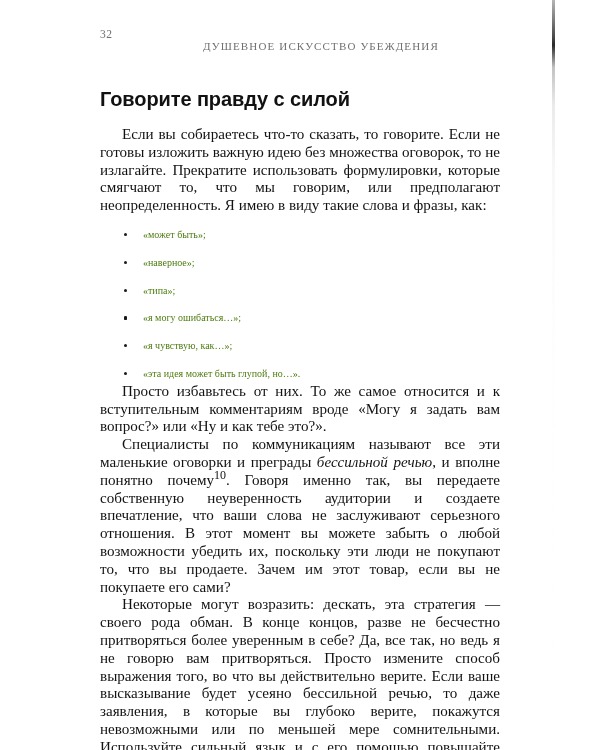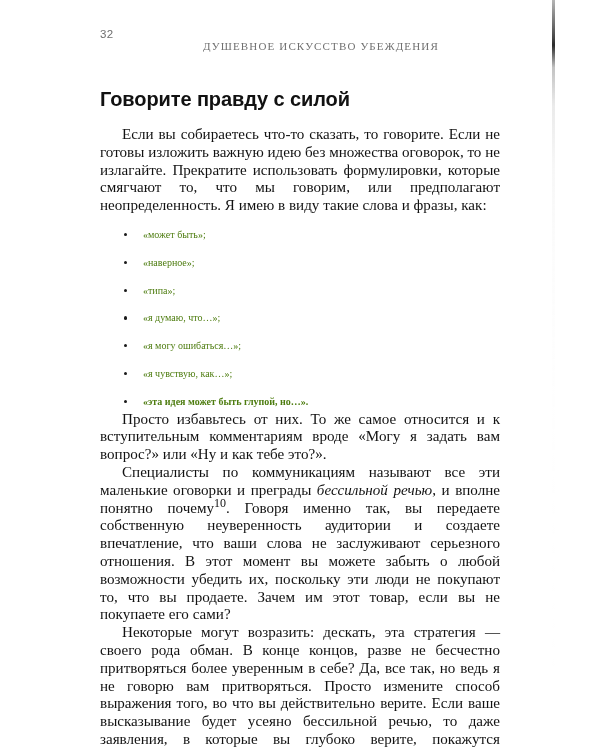--- a/index.html
+++ b/index.html
@@ -55,21 +55,21 @@
   
   .runhead {
     position: relative;
     height: 30px;
     margin-top: 28px;
   }
   .folio {
     position: absolute;
     left: 0;
     top: 0;
-    font-family: Liberation Sans, sans-serif;
+    font-family: Liberation Serif, serif;
     font-size: 11.5px;
     color: #6e6e6e;
     letter-spacing: 0.4px;
   }
   .runtitle {
     position: absolute;
     left: 103px;
     top: 12px;
     font-family: Liberation Serif, serif;
     font-size: 11px;
@@ -126,21 +126,20 @@
   ul.bullets li {
     position: relative;
     font-size: 10px;
     line-height: 17.8px;
     color: #4d7c0f;
     padding-left: 43px;
     margin-bottom: 10px;
   }
   ul.bullets li:last-child {
     margin-bottom: 0;
-    font-weight: bold;
   }
   ul.bullets li .dot {
     position: absolute;
     left: 24px;
     top: 7px;
     width: 3.2px;
     height: 3.2px;
     background: #1a1a1a;
     border-radius: 50%;
   }
@@ -171,21 +170,20 @@
       <li>
         <span class="dot"></span>
         <span>«наверное»;</span>
       </li>
       <li>
         <span class="dot"></span>
         <span>«типа»;</span>
       </li>
       <li>
         <span class="dot"></span>
-        <span>«я думаю, что…»;</span>
       </li>
       <li>
         <span class="dot"></span>
         <span>«я могу ошибаться…»;</span>
       </li>
       <li>
         <span class="dot"></span>
         <span>«я чувствую, как…»;</span>
       </li>
       <li>

